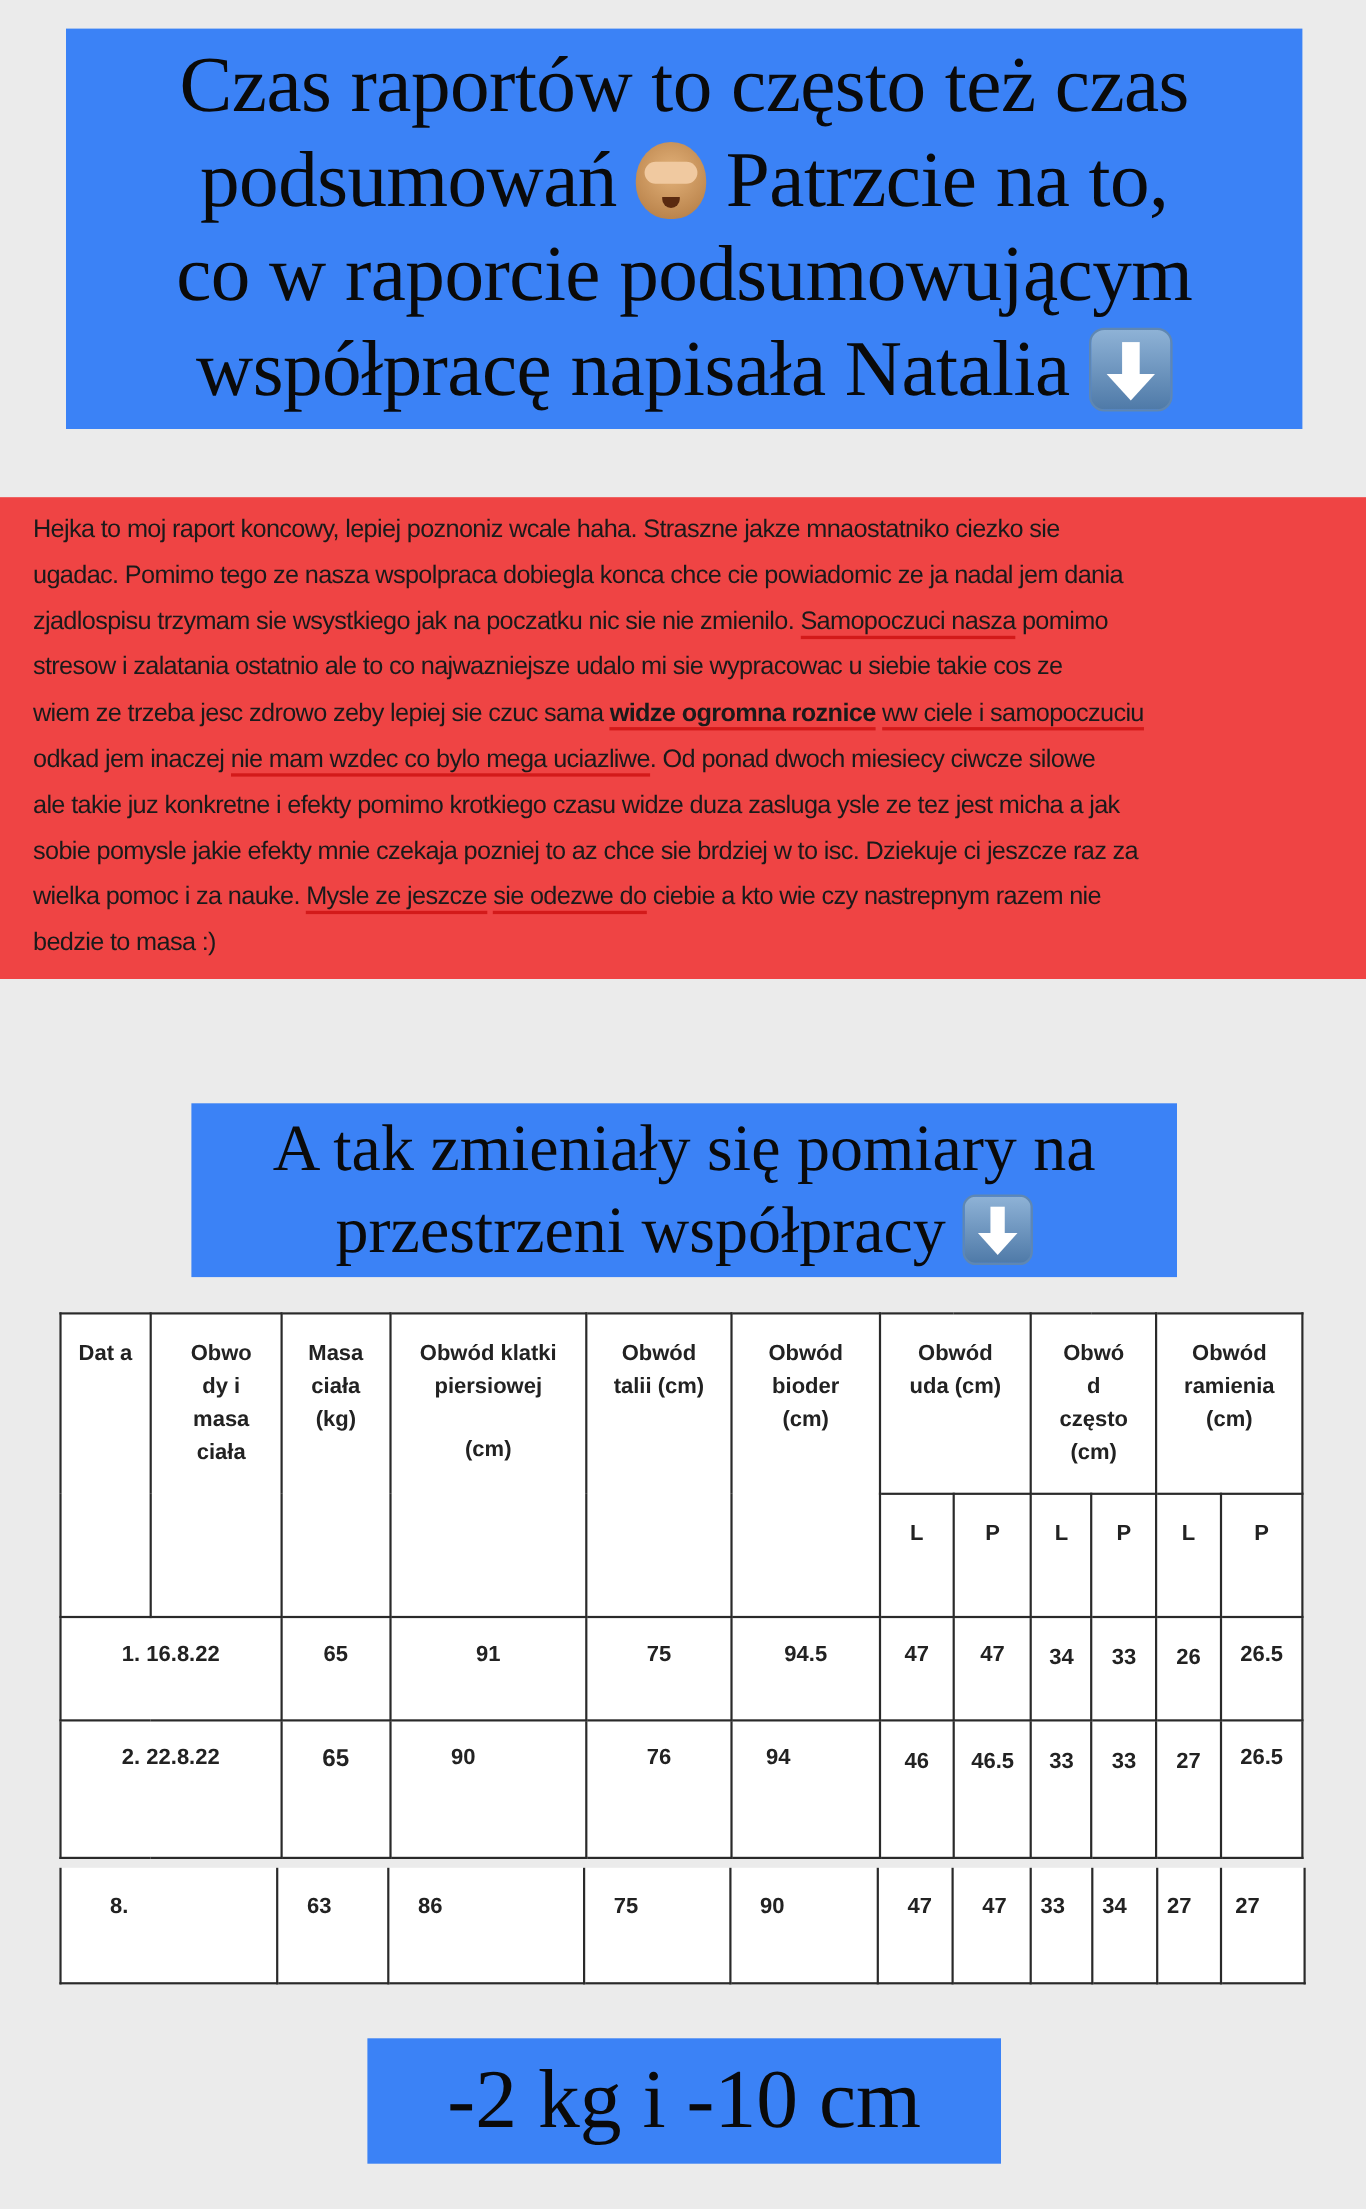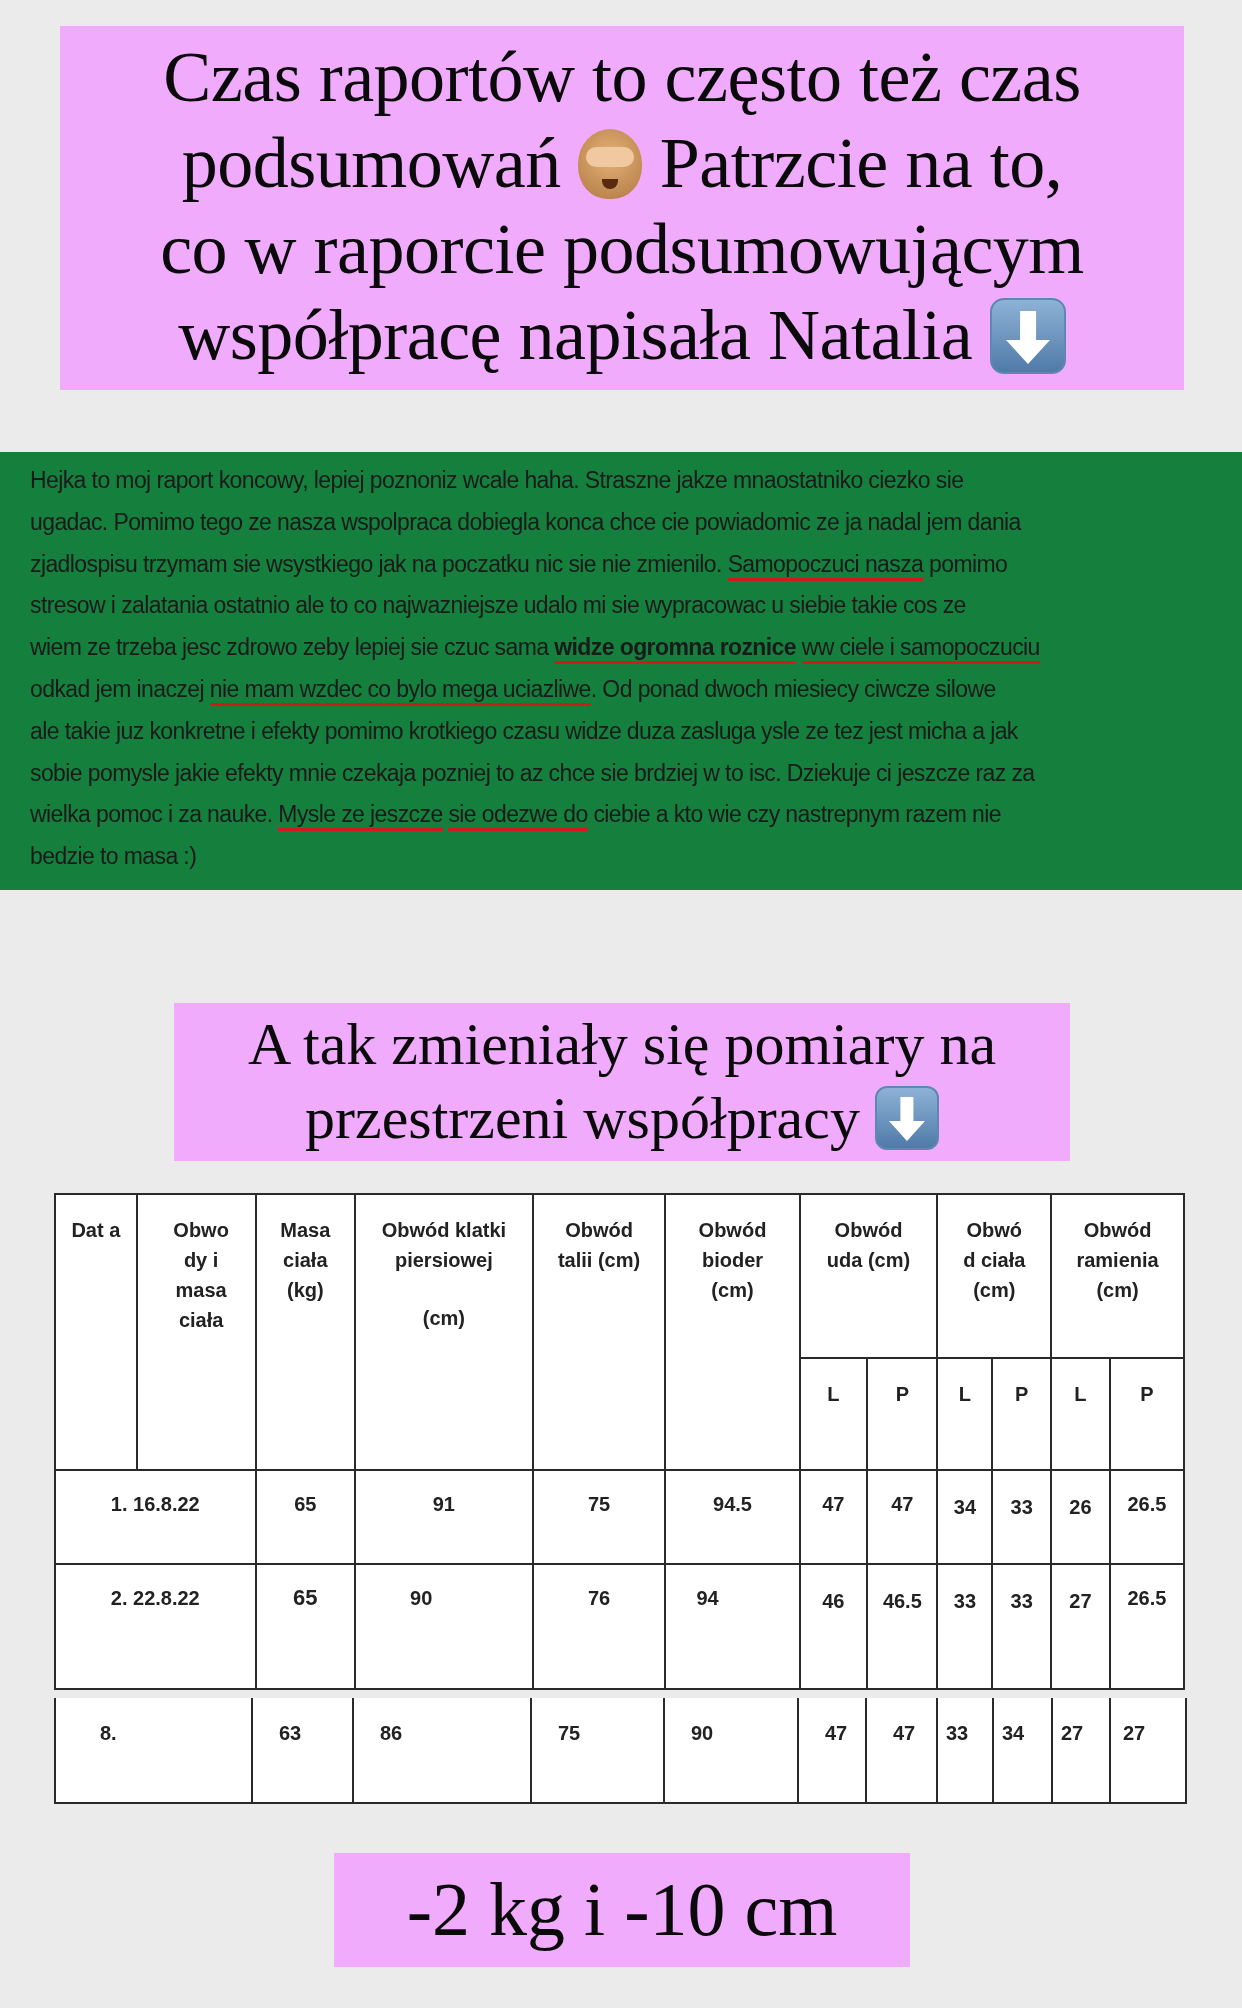--- a/index.html
+++ b/index.html
@@ -4,21 +4,21 @@
 <style>
   * { box-sizing: border-box; margin: 0; padding: 0; }
   html, body {
     width: 1242px; height: 2008px;
     background: #ebebeb;
     overflow: hidden;
   }
   body { position: relative; font-family: "Liberation Sans", sans-serif; color: #111; }
 
   .caption-box {
-    position: absolute; background: #f0abfc;
+    position: absolute; background: #3b82f6;
     font-family: "Liberation Serif", "DejaVu Serif", serif;
     color: #0a0a0a; text-align: center;
   }
   #caption-top {
     left: 60px; top: 26px; width: 1124px; height: 364px;
     font-size: 72px; line-height: 86px; padding-top: 8px;
     letter-spacing: -0.5px;
   }
   #caption-mid {
     left: 174px; top: 1003px; width: 896px; height: 158px;
@@ -59,21 +59,21 @@
     content: ""; position: absolute; left: 8px; right: 8px; top: 18px; height: 20px;
     background: #f0c9a0; border-radius: 10px;
   }
   .emoji-monkey::after {
     content: ""; position: absolute; left: 24px; bottom: 10px; width: 16px; height: 10px;
     background: #5a2a10; border-radius: 0 0 8px 8px;
   }
 
   #report {
     position: absolute; left: 0; top: 452px; width: 1242px; height: 438px;
-    background: #15803d;
+    background: #ef4444;
     padding: 8px 0 0 30px;
     font-family: "Liberation Sans Narrow", "Liberation Sans", sans-serif;
     font-size: 23px; line-height: 41.8px; color: #1a1a1a;
     letter-spacing: -0.6px;
   }
   #report p { white-space: nowrap; }
   .hl { border-bottom: 3px solid #d31a1a; padding-bottom: 1px; }
 
   #table-wrap {
     position: absolute; left: 54px; top: 1193px; width: 969px;
@@ -158,21 +158,21 @@
       <th rowspan="2" style="padding-left:8px;padding-right:8px">Dat a</th>
       <th rowspan="2" style="padding-left:24px;padding-right:14px">Obwo dy i masa ciała</th>
       <th rowspan="2" style="padding-left:10px;padding-right:10px">Masa ciała (kg)</th>
       <th rowspan="2">
         <div style="padding:0 18px">Obwód klatki piersiowej</div>
         <div style="margin-top:28px">(cm)</div>
       </th>
       <th rowspan="2" style="padding-left:18px;padding-right:18px">Obwód talii (cm)</th>
       <th rowspan="2" style="padding-left:18px;padding-right:18px">Obwód bioder (cm)</th>
       <th colspan="2" style="height:164px;padding-left:20px;padding-right:20px">Obwód uda (cm)</th>
-      <th colspan="2" style="padding-left:20px;padding-right:20px">Obwó d ciała (cm)</th>
+      <th colspan="2" style="padding-left:20px;padding-right:20px">Obwó d często (cm)</th>
       <th colspan="2" style="padding-left:12px;padding-right:12px">Obwód ramienia (cm)</th>
     </tr>
     <tr>
       <th class="sub">L</th>
       <th class="sub">P</th>
       <th class="sub">L</th>
       <th class="sub">P</th>
       <th class="sub">L</th>
       <th class="sub">P</th>
     </tr>

